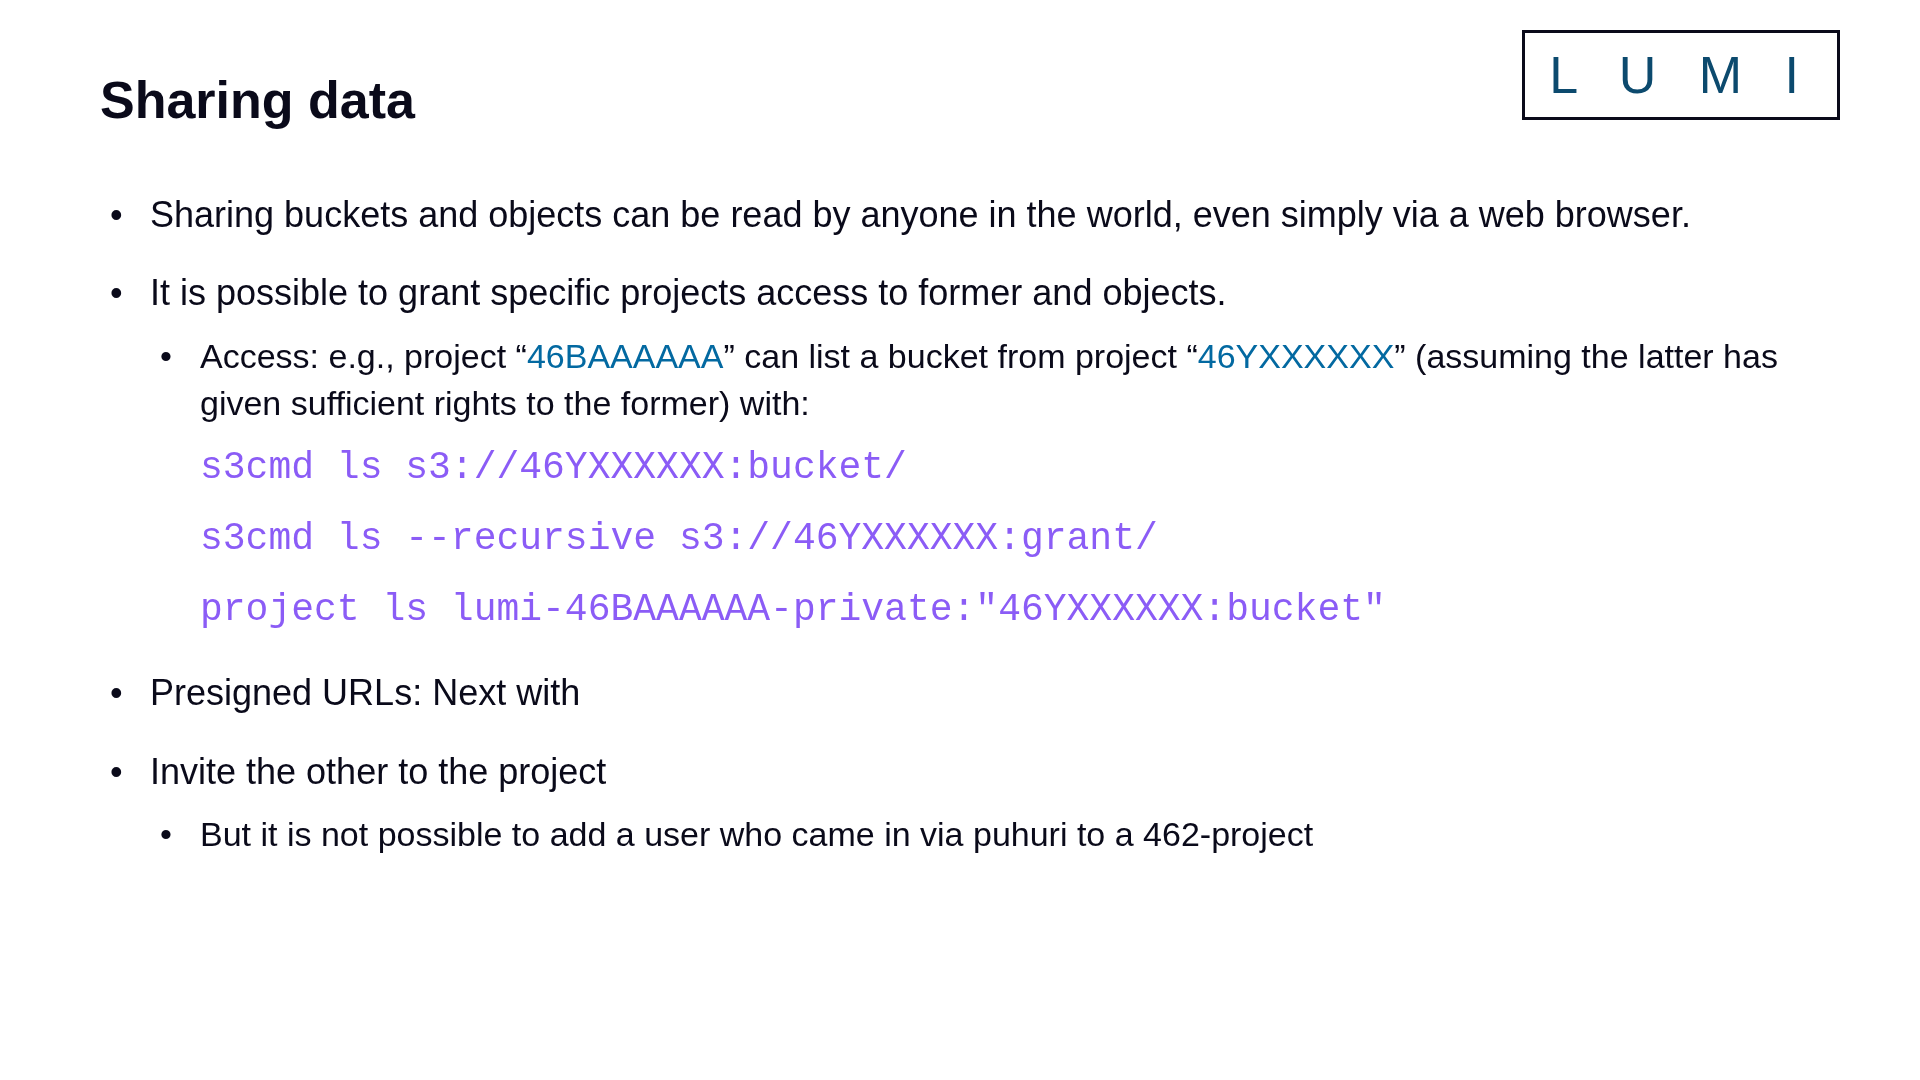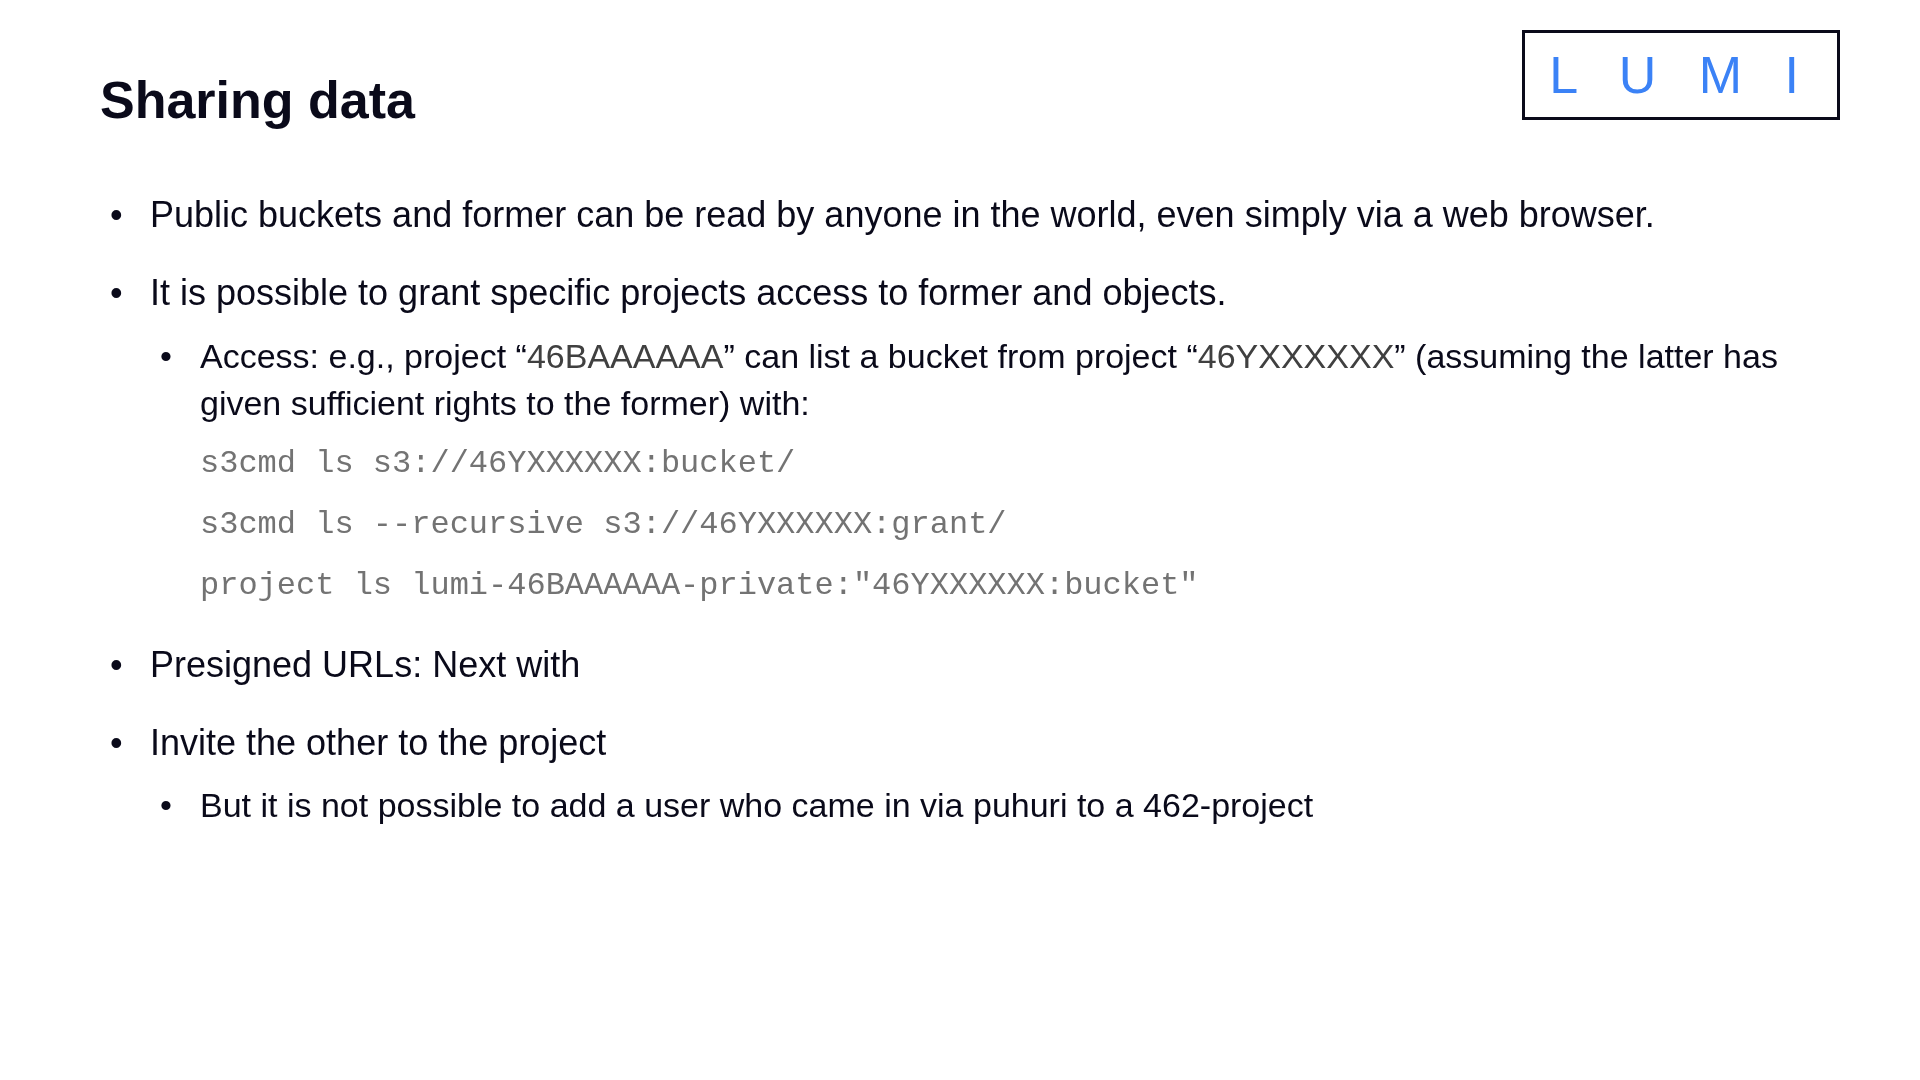--- a/index.html
+++ b/index.html
@@ -29,21 +29,21 @@
       top: 30px;
       right: 80px;
       border: 3px solid #0a0a1a;
       padding: 12px 24px;
     }
 
     .logo-text {
       font-size: 52px;
       font-weight: 400;
       letter-spacing: 14px;
-      color: #3b82f6;
+      color: #0c4a6e;
       font-family: 'Arial', sans-serif;
     }
 
     .slide-title {
       font-size: 52px;
       font-weight: 900;
       color: #0a0a1a;
       margin-top: 10px;
       margin-bottom: 60px;
       font-family: 'Arial', sans-serif;
@@ -94,48 +94,48 @@
     .sub-bullet-list > li::before {
       content: '•';
       position: absolute;
       left: 10px;
       top: 0;
       font-size: 34px;
       color: #0a0a1a;
     }
 
     .highlight-blue {
-      color: #404040;
+      color: #0369a1;
     }
 
     .code-block {
       font-family: 'Courier New', Courier, monospace;
-      font-size: 32px;
-      color: #737373;
+      font-size: 38px;
+      color: #8b5cf6;
       display: block;
       margin-top: 10px;
       line-height: 1.6;
     }
   </style>
 </head>
 <body>
 
 <div class="slide-container">
 
   <div class="logo">
     <span class="logo-text">L U M I</span>
   </div>
 
   <h1 class="slide-title">Sharing data</h1>
 
   <div class="content">
     <ul class="bullet-list">
 
       <li>
-        <span>Public buckets and former can be read by anyone in the world, even simply via a web browser.</span>
+        <span>Sharing buckets and objects can be read by anyone in the world, even simply via a web browser.</span>
       </li>
 
       <li>
         <span>It is possible to grant specific projects access to former and objects.</span>
         <ul class="sub-bullet-list">
           <li>
             <span>Access:  e.g., project “<span class="highlight-blue">46BAAAAAA</span>” can list a bucket from project “<span class="highlight-blue">46YXXXXXX</span>” (assuming the latter has given sufficient rights to the former) with:</span>
             <span class="code-block">s3cmd ls s3://46YXXXXXX:bucket/</span>
             <span class="code-block">s3cmd ls --recursive s3://46YXXXXXX:grant/</span>
             <span class="code-block">project ls lumi-46BAAAAAA-private:"46YXXXXXX:bucket"</span>

